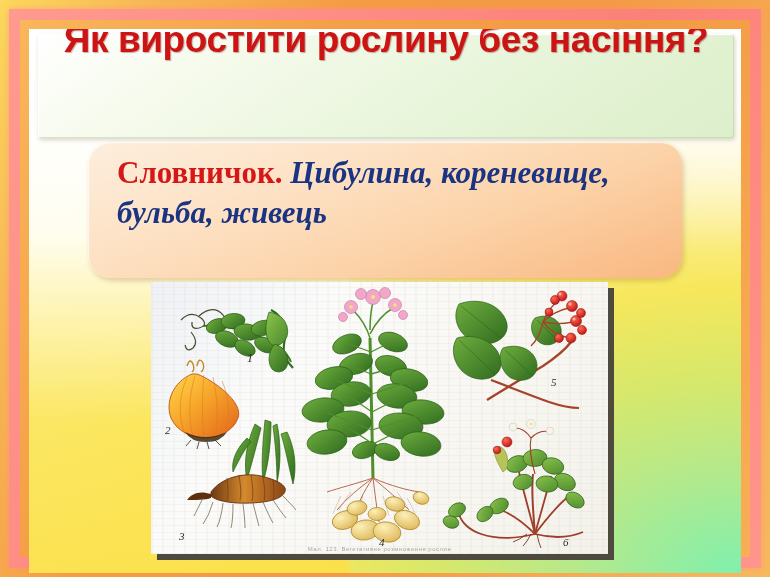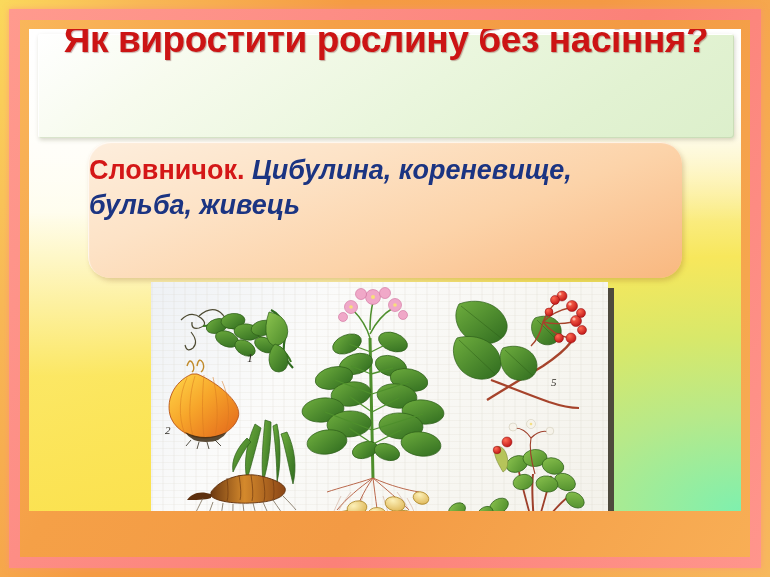--- a/index.html
+++ b/index.html
@@ -54,21 +54,21 @@
         #f9b65a 0%,
         #f5a047 30%,
         #f39a44 60%,
         #f8ae55 100%);
   }
 
   
   .canvas {
     position: absolute;
     left: 29px; top: 29px;
-    width: 712px; height: 482px;
+    width: 712px; height: 544px;
     overflow: hidden;
     background:
       radial-gradient(130% 110% at 100% 100%,
          #7ff0ae 0%,
          #b6e98a 18%,
          #d8e86a 33%,
          #f7e75c 48%,
          #fdf0a0 62%,
          #fffdf2 78%,
          #ffffff 100%),
@@ -141,26 +141,27 @@
         #fde3c7 30%,
         #fcd3a9 62%,
         #fac290 85%,
         #f9b87f 100%);
     box-shadow:
       2px 3px 5px rgba(150,100,50,0.28),
       inset 1px 1px 1px rgba(255,255,255,0.75);
   }
   .gloss-text {
     position: absolute;
-    left: 60px; top: 124px;
+    left: 88px; top: 124px;
     width: 570px;
-    font-size: 27px;
+    font-size: 31px;
     font-weight: bold;
     line-height: 1.30;
     color: #1b2f7a;
+    font-family: Liberation Serif, serif;
   }
   .gloss-lead {
     color: #d41717;
     font-style: normal;
     font-weight: bold;
   }
   .gloss-terms {
     color: #1b3482;
     font-style: italic;
     font-weight: bold;

